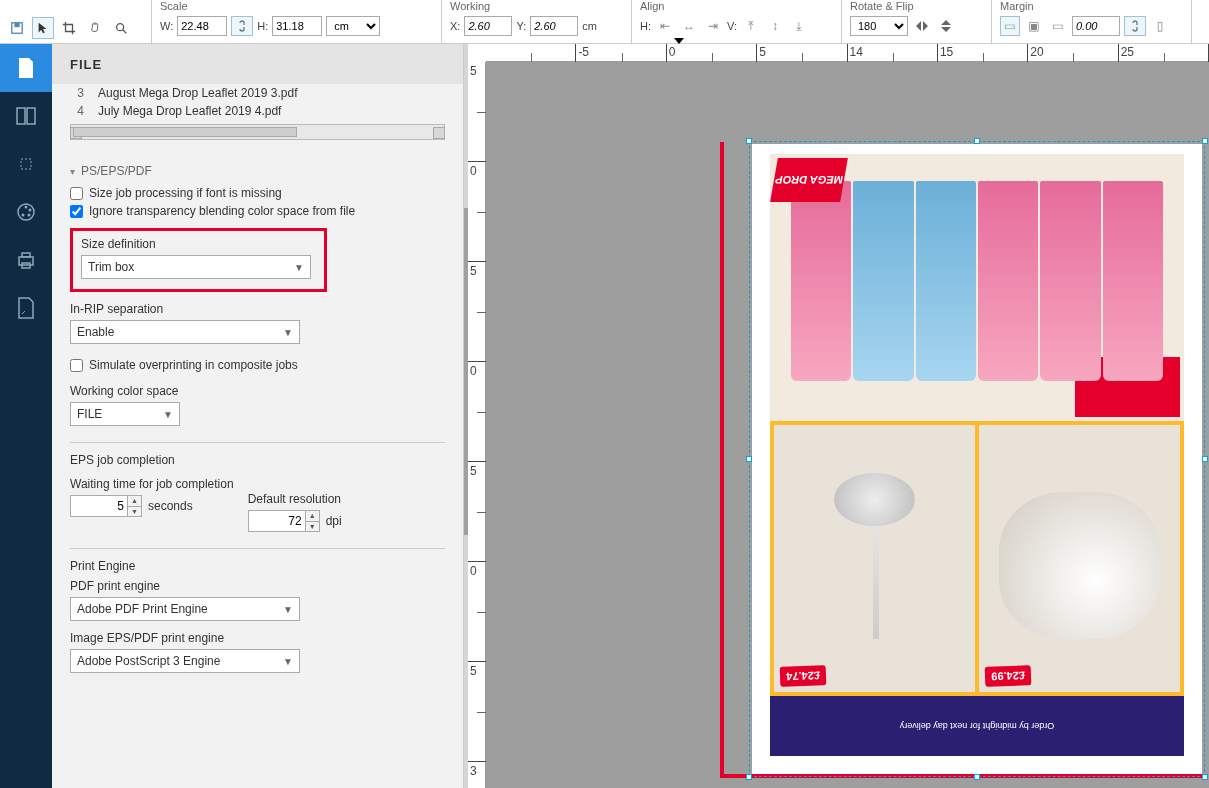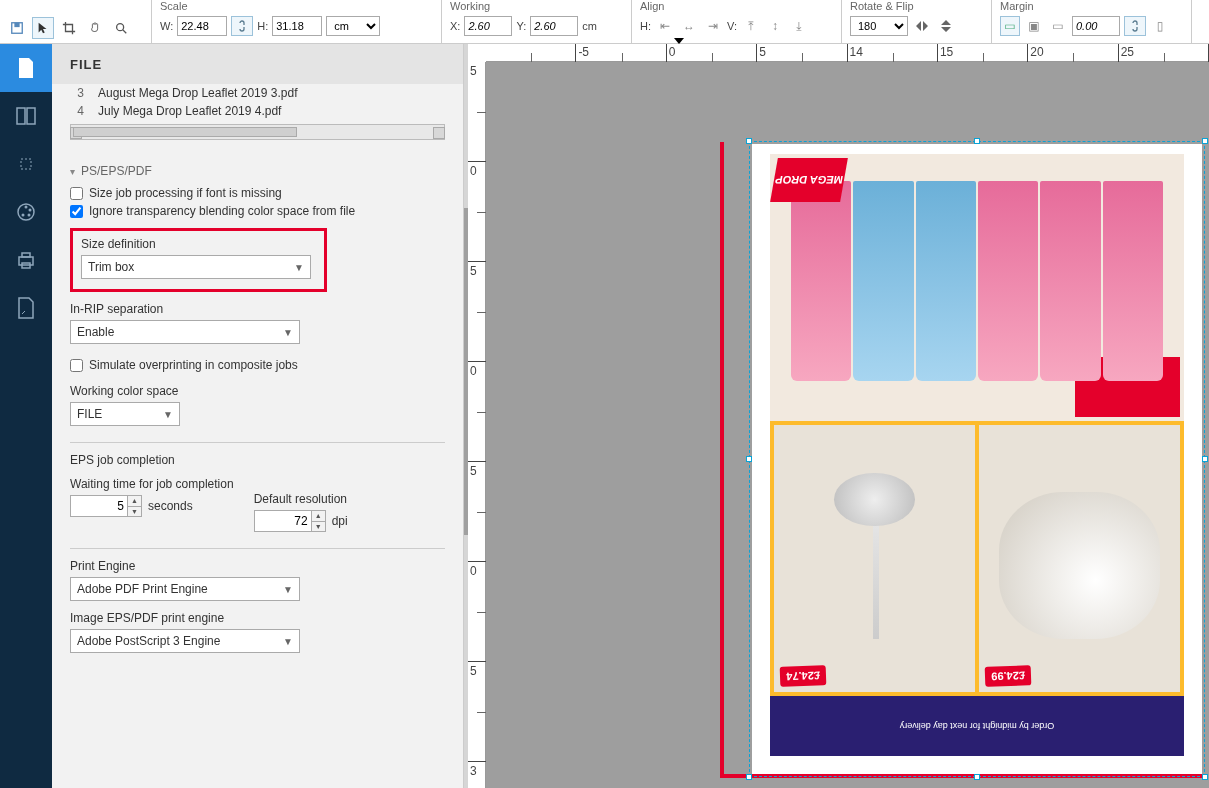--- a/index.html
+++ b/index.html
@@ -48,21 +48,21 @@
 .chk input { width:13px; height:13px; }
 
 .field-lbl { font-size:12px; color:#333; margin-top:10px; margin-bottom:4px; }
 .ddlong { height:24px; border:1px solid #aaa; background:#fff; display:flex; align-items:center; justify-content:space-between; padding:0 6px; font-size:12px; color:#333; width: 230px;}
 .ddlong.sm { width:110px; }
 .ddlong .arr { color:#666; font-size:10px; }
 
 .highlight-box { border:3px solid #e4002b; padding:6px 8px 10px 8px; margin-top:8px; width: 257px; }
 
 .hr { height:1px; background:#ccc; margin:16px 0 10px 0; }
-.row { display:flex; gap:20px; }
+.row { display:flex; gap:14px; }
 .col { display:flex; flex-direction:column; }
 .tiny-input-wrap { display:flex; align-items:center; gap:6px; }
 .spin { display:flex; align-items:center; }
 .spin input { width:58px; height:22px; border:1px solid #aaa; text-align:right; padding-right:3px; }
 .spin .arrows { width:14px; height:22px; border:1px solid #aaa; border-left:none; display:flex; flex-direction:column; }
 .spin .arrows span{ flex:1; display:flex; align-items:center; justify-content:center; font-size:7px; color:#555; border-bottom:1px solid #aaa;}
 .spin .arrows span:last-child{border:none;}
 .unit { font-size:12px; color:#333; }
 
 
@@ -343,20 +343,21 @@
                   <span>▼</span>
                 </div>
               </div>
             <span class="unit">dpi</span>
           </div>
         </div>
       </div>
 
       <div class="hr"></div>
       <div class="subhd">Print Engine</div>
+      <div class="field-lbl" style="margin-top:6px">PDF print engine</div>
       <div class="ddlong">
           <span>Adobe PDF Print Engine</span>
           <span class="arr">▼</span>
         </div>
       <div class="field-lbl">Image EPS/PDF print engine</div>
       <div class="ddlong">
           <span>Adobe PostScript 3 Engine</span>
           <span class="arr">▼</span>
         </div>
     </div>

